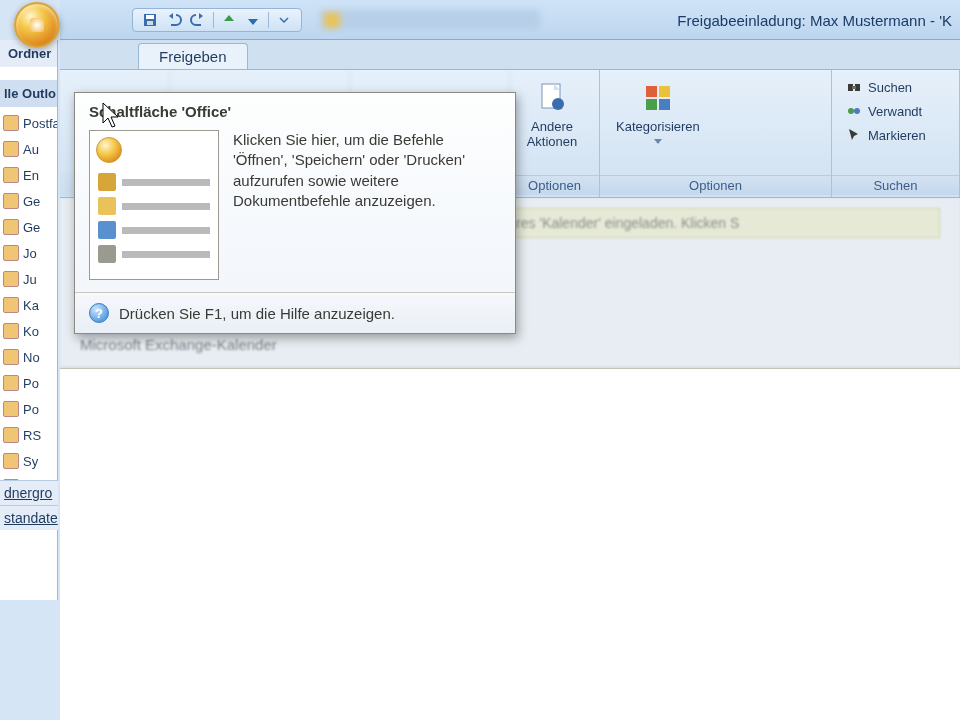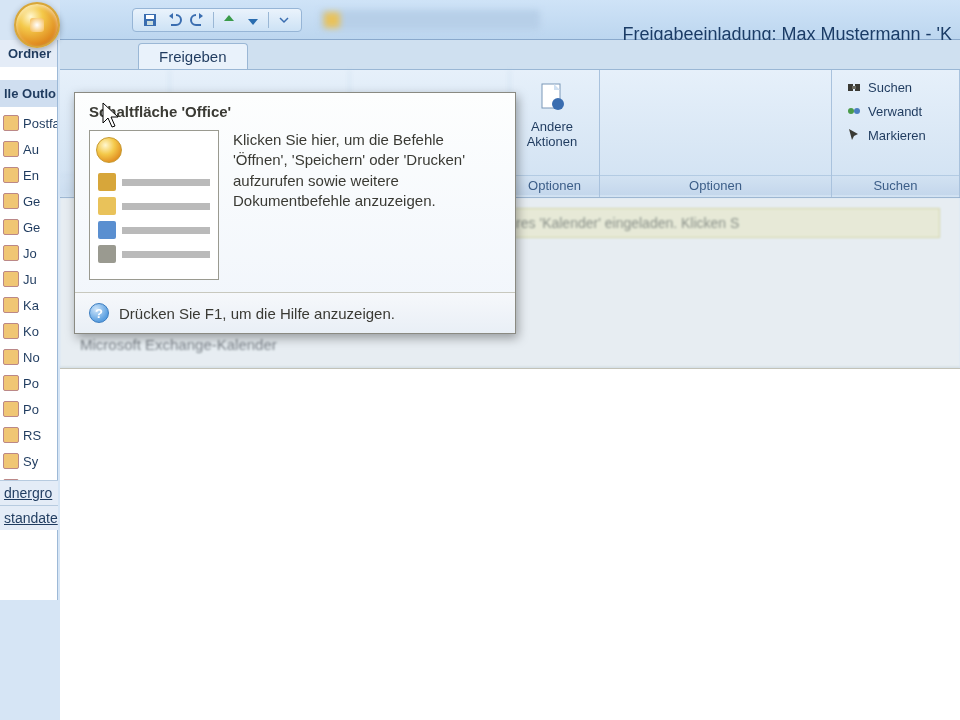--- a/index.html
+++ b/index.html
@@ -66,22 +66,22 @@
   .qat {
     position: absolute; left: 72px; top: 8px;
     display: flex; gap: 6px; align-items: center;
     padding: 2px 8px; height: 24px;
     background: linear-gradient(#eaf3fc,#cde2f5);
     border: 1px solid #96b5d6; border-radius: 4px;
   }
   .qat-btn { width: 18px; height: 18px; display:flex; align-items:center; justify-content:center; color:#2a4c78; }
   .qat-sep { width:1px; height:16px; background:#9ab7d5; }
   .title-text {
-    position: absolute; right: 8px; top: 24px;
-    font-size: 18px; color: #1b3c66; white-space: nowrap;
+    position: absolute; right: 8px; top: 12px;
+    font-size: 15px; color: #1b3c66; white-space: nowrap;
   }
   .title-blur {
     position: absolute; left: 260px; top: 10px;
     width: 220px; height: 20px;
     background: #b7cfe8; border-radius: 4px;
     filter: blur(3px);
   }
   .title-blur .bicon {
     position:absolute; left:4px; top:2px; width:16px; height:16px;
     background:#e9c25a; border-radius:2px;
@@ -387,20 +387,32 @@
           </svg>
         <div class="lbl" style="white-space:pre-line">Andere
 Aktionen</div>
       </div>
     </div>
     <div class="group-label">Optionen</div>
   </div>
 
   <div class="ribbon-group" style="width:232px">
     <div class="group-content">
+      <div class="big-btn">
+        <svg class="ico" viewBox="0 0 36 36">
+          <rect x="6" y="6" width="11" height="11" fill="#e0603a"></rect>
+            <rect x="19" y="6" width="11" height="11" fill="#e9c23a"></rect>
+          <rect x="6" y="19" width="11" height="11" fill="#4aa04a"></rect>
+            <rect x="19" y="19" width="11" height="11" fill="#4a7ec0"></rect>
+        </svg>
+        <div class="lbl">Kategorisieren</div>
+        <svg width="8" height="5" viewBox="0 0 8 5">
+            <path d="M0 0l4 5 4-5z" fill="#6a88aa"></path>
+          </svg>
+      </div>
     </div>
     <div class="group-label">Optionen</div>
   </div>
 
   <div class="ribbon-group" style="flex:1">
     <div class="group-content">
       <div class="small-btn-col">
         <div class="small-btn">
           <svg class="ico-s" viewBox="0 0 16 16">
               <rect x="2" y="5" width="5" height="7" fill="#3a3a34"></rect>

